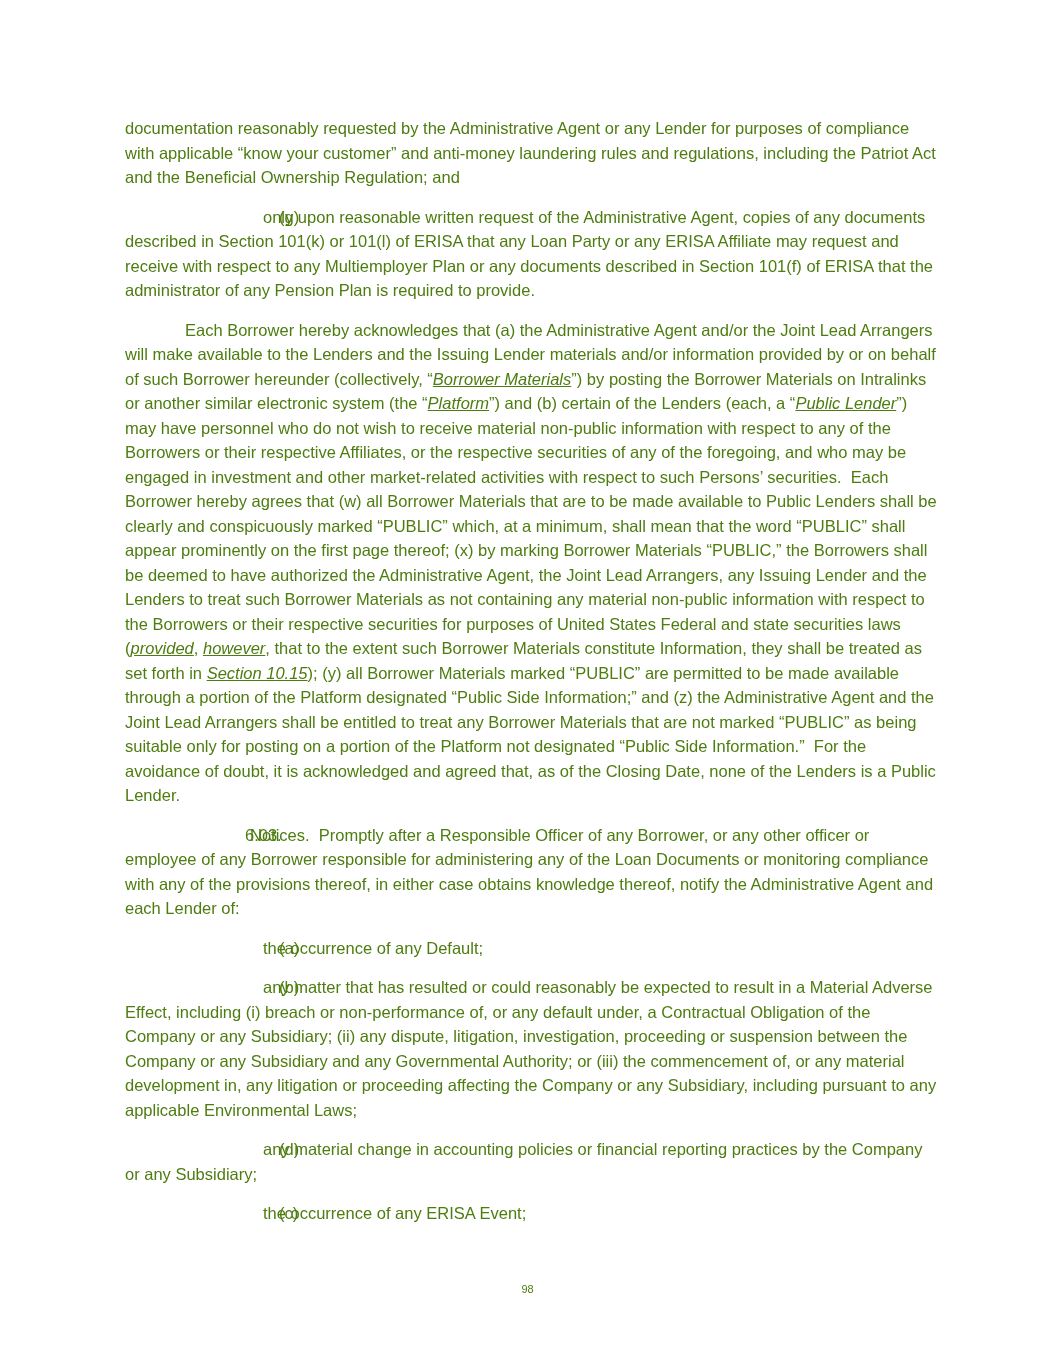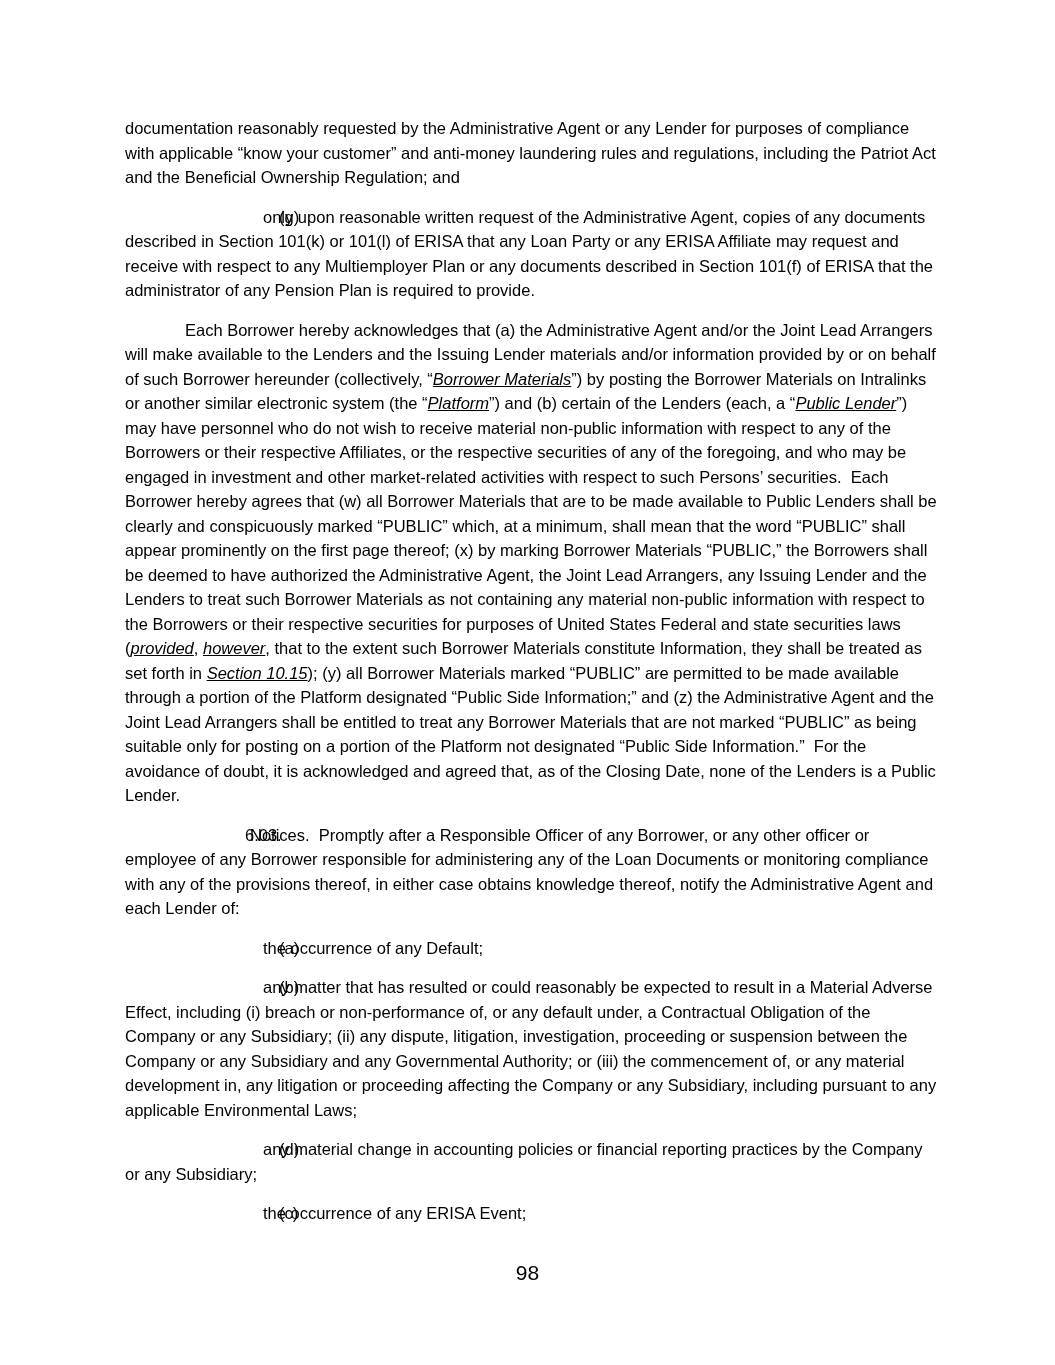--- a/index.html
+++ b/index.html
@@ -4,21 +4,21 @@
 <style>
   * { margin: 0; padding: 0; box-sizing: border-box; }
   html, body { background: #ffffff; }
   .page {
     position: relative;
     width: 1055px;
     height: 1365px;
     margin: 0 auto;
     background: #ffffff;
     font-family: "Liberation Sans", sans-serif;
-    color: #000000;
+    color: #4d7c0f;
     overflow: hidden;
   }
   .content {
     position: absolute;
     top: 116px;
     left: 125px;
     width: 812px;
     font-size: 16.5px;
     line-height: 24.5px;
     text-align: left;
@@ -30,25 +30,25 @@
   
   p.indent { text-indent: 60px; }
   
   p.item { text-indent: 77px; }
   .seg-u { text-decoration: underline; font-style: italic; }
   .seg-label { display: inline-block; white-space: pre; }
   .item .seg-label { width: 61px; }
   .section .seg-label { width: 65px; }
   .page-number {
     position: absolute;
-    bottom: 80px;
+    bottom: 64px;
     left: 0;
     width: 100%;
     text-align: center;
-    font-size: 21px;
+    font-size: 11px;
     line-height: 24.5px;
   }
 </style>
 </head>
 <body>
 
 <div class="page">
   <div class="content">
     <p class="doc-para"><span>documentation reasonably requested by the Administrative Agent or any Lender for purposes of compliance with applicable “know your customer” and anti-money laundering rules and regulations, including the Patriot Act and the Beneficial Ownership Regulation; and</span></p>
 

